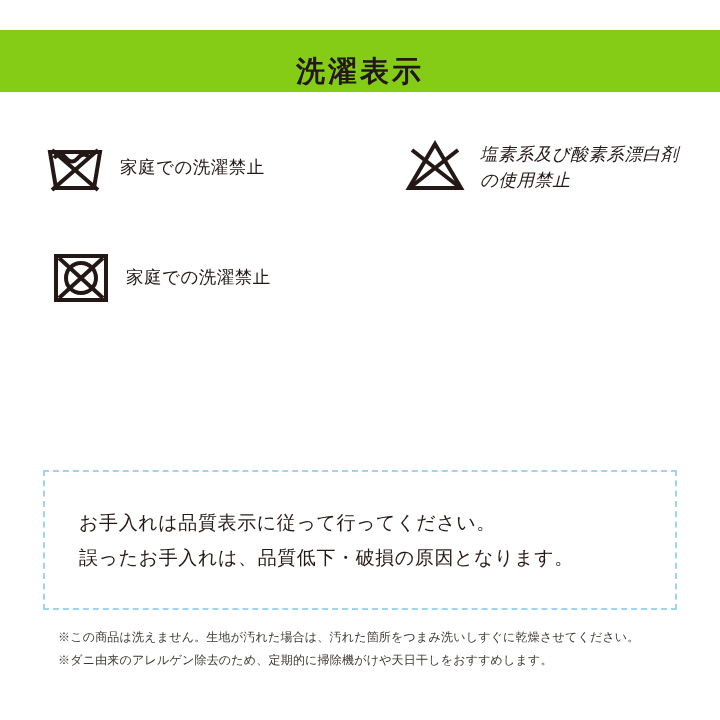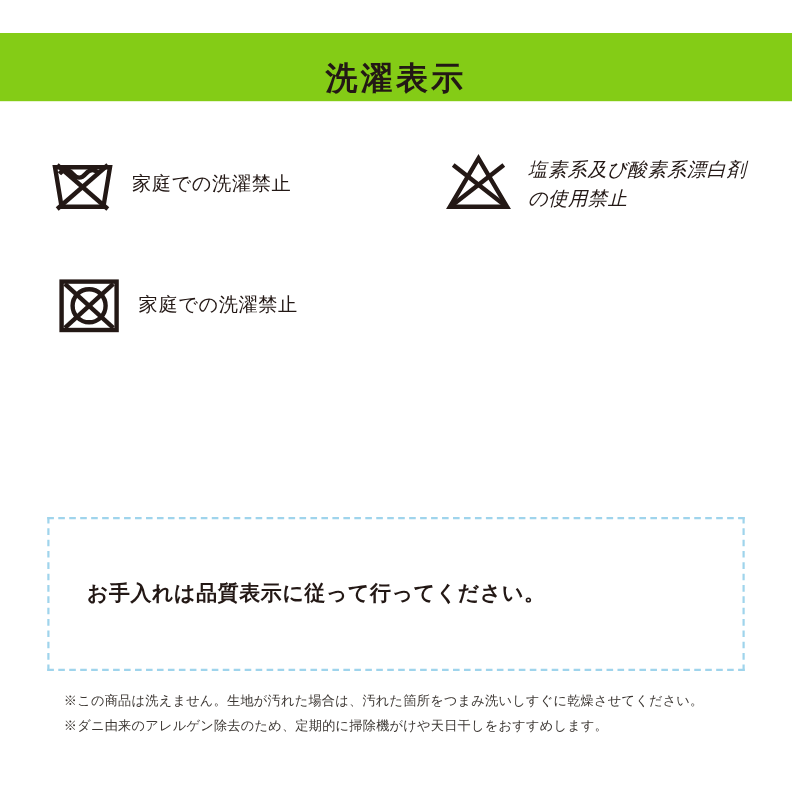--- a/index.html
+++ b/index.html
@@ -79,21 +79,20 @@
     left: 43px;
     top: 470px;
     width: 634px;
     height: 140px;
     box-sizing: border-box;
     border: 2px dashed #9fd4ec;
     display: flex;
     flex-direction: column;
     justify-content: center;
     padding-left: 34px;
-    font-weight: bold;
   }
   .note-line {
     font-size: 19px;
     line-height: 1.85;
     color: #231815;
     letter-spacing: 0.6px;
   }
   .footnotes {
     position: absolute;
     left: 58px;
@@ -155,20 +154,21 @@
       </span>
       <span class="cell-label">家庭での洗濯禁止</span>
     </div>
 
 
 
   </div>
 
   <div class="note-box">
     <div class="note-line">お手入れは品質表示に従って行ってください。</div>
+    <div class="note-line">誤ったお手入れは、品質低下・破損の原因となります。</div>
   </div>
 
   <div class="footnotes">
     <div class="footnote">※この商品は洗えません。生地が汚れた場合は、汚れた箇所をつまみ洗いしすぐに乾燥させてください。</div>
     <div class="footnote">※ダニ由来のアレルゲン除去のため、定期的に掃除機がけや天日干しをおすすめします。</div>
   </div>
 
 </div>
 
 </body></html>

